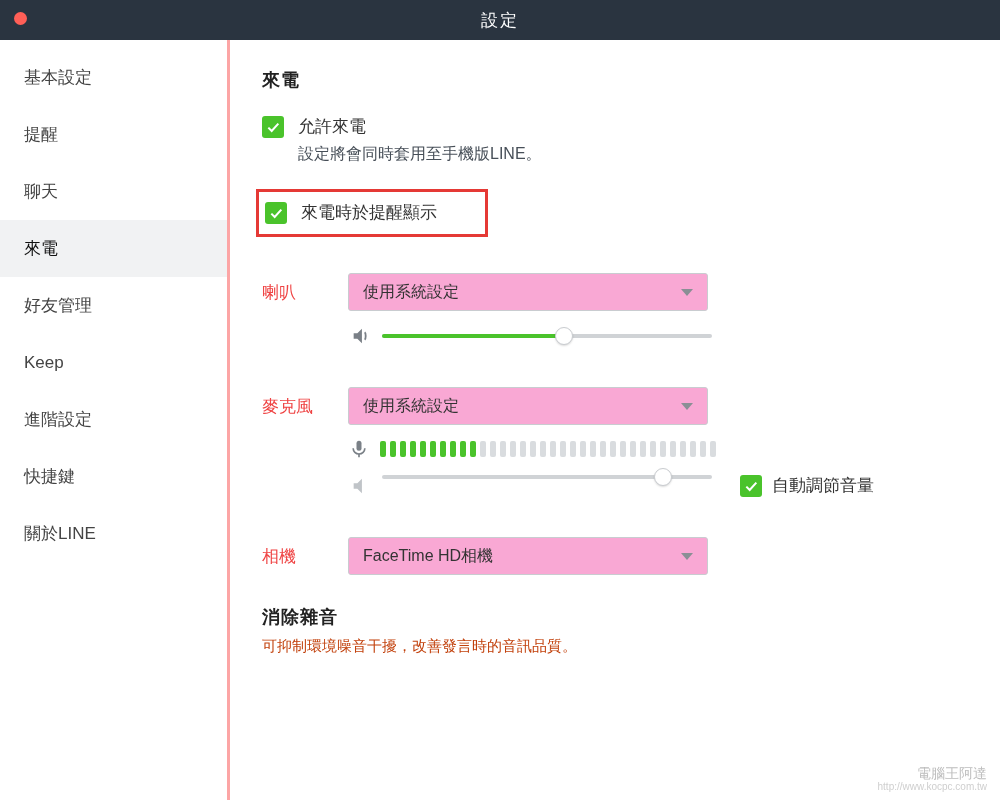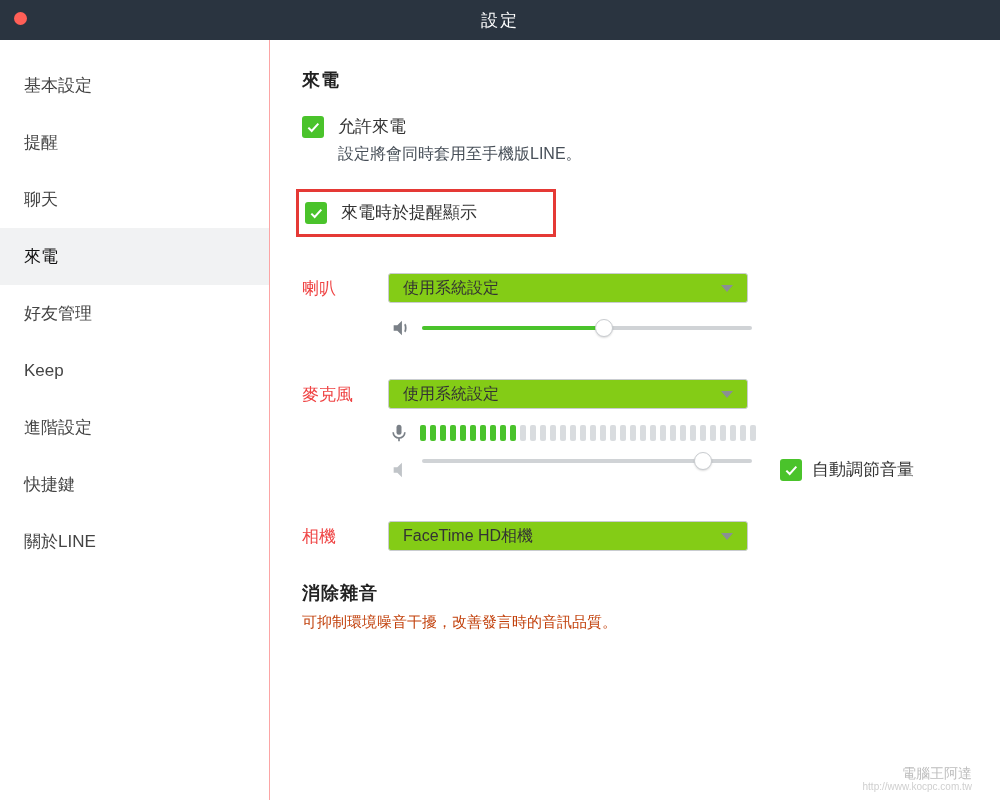--- a/index.html
+++ b/index.html
@@ -4,53 +4,53 @@
 <style>
   * { box-sizing: border-box; margin: 0; padding: 0; }
   html, body { width: 1000px; height: 800px; font-family: -apple-system, "PingFang TC", "Microsoft JhengHei", sans-serif; background: #fff; }
   .window { width: 1000px; height: 800px; display: flex; flex-direction: column; background: #fff; }
   .titlebar { height: 40px; background: #2a3440; color: #fff; display: flex; align-items: center; position: relative; }
   .traffic { position: absolute; left: 14px; top: 12px; display: flex; gap: 8px; }
   .traffic .dot { width: 13px; height: 13px; border-radius: 50%; }
   .dot.red { background: #ff5f57; }
   .title { flex: 1; text-align: center; font-size: 17px; letter-spacing: 2px; }
   .body { flex: 1; display: flex; min-height: 0; }
-  .sidebar { width: 270px; border-right: 1px solid #fca5a5; padding-top: 17px; }
+  .sidebar { width: 230px; border-right: 3px solid #fca5a5; padding-top: 9px; }
   .nav-item { height: 57px; display: flex; align-items: center; padding-left: 24px; font-size: 17px; color: #444; cursor: pointer; }
   .nav-item.active { background: #f1f2f3; color: #111; font-weight: 500; }
   .content { flex: 1; padding: 28px 40px 20px 32px; overflow: hidden; color: #333; }
   .section-title { font-size: 18px; font-weight: 600; color: #222; margin-bottom: 24px; letter-spacing: 1px; }
   .check-row { display: flex; align-items: flex-start; gap: 14px; margin-bottom: 10px; }
   .check-row.with-sub { align-items: flex-start; }
   .checkbox { width: 22px; height: 22px; border-radius: 3px; background: #4ac32b; display: flex; align-items: center; justify-content: center; flex: none; cursor: pointer; }
   .checkbox svg { width: 16px; height: 16px; stroke: #fff; stroke-width: 3; fill: none; }
   .check-label { font-size: 17px; color: #333; line-height: 22px; }
   .check-sub { font-size: 16px; color: #474f58; margin-top: 6px; }
-  .highlight-box { border: 3px solid #e53935; padding: 10px 76px 10px 6px; display: inline-flex; align-items: center; gap: 14px; margin-top: 14px; margin-bottom: 36px; margin-left: -6px; }
+  .highlight-box { border: 3px solid #e53935; padding: 10px 48px 10px 6px; display: inline-flex; align-items: center; gap: 14px; margin-top: 14px; margin-bottom: 36px; margin-left: -6px; }
   .ctrl-row { display: flex; align-items: center; margin-bottom: 14px; }
   .ctrl-label { width: 86px; font-size: 17px; color: #ef4444; }
-  .select { width: 360px; height: 30px; border: 1px solid #c9ccd0; border-radius: 3px; background: #84cc16; display: flex; align-items: center; justify-content: space-between; padding: 0 14px; font-size: 16px; color: #333; cursor: pointer; }
+  .select { width: 360px; height: 38px; border: 1px solid #c9ccd0; border-radius: 3px; background: #f9a8d4; display: flex; align-items: center; justify-content: space-between; padding: 0 14px; font-size: 16px; color: #333; cursor: pointer; }
   .select .chev { width: 0; height: 0; border-left: 6px solid transparent; border-right: 6px solid transparent; border-top: 7px solid #8a8f95; }
   .slider-row { display: flex; align-items: center; margin-left: 86px; margin-bottom: 40px; gap: 8px; }
   .audio-icon { width: 26px; color: #7a8087; display: flex; align-items: center; justify-content: center; }
   .audio-icon.disabled { color: #c0c4c8; }
   .slider { position: relative; width: 330px; height: 4px; background: #d0d3d6; border-radius: 2px; }
   .slider .fill { position: absolute; left: 0; top: 0; height: 4px; background: #4ac32b; border-radius: 2px; }
   .slider .thumb { position: absolute; top: 50%; width: 18px; height: 18px; border-radius: 50%; background: #fff; border: 1px solid #c9ccd0; box-shadow: 0 1px 2px rgba(0,0,0,.15); transform: translate(-50%, -50%); cursor: pointer; }
   .level-row { display: flex; align-items: center; margin-left: 86px; margin-bottom: 16px; gap: 10px; }
   .mic-icon { width: 22px; color: #7a8087; display:flex; align-items:center; justify-content:center; }
   .segments { display: flex; gap: 4px; }
   .seg { width: 6px; height: 16px; border-radius: 2px; background: #d9dcdf; }
   .seg.on { background: #4ac32b; }
   .autovol { display: flex; align-items: center; gap: 10px; margin-left: 20px; }
   .mic-slider-row { display: flex; align-items: flex-start; margin-left: 86px; margin-bottom: 40px; gap: 8px; }
   .sec-sub { margin-top: 30px; }
   .sec-sub .section-title { margin-bottom: 8px; }
   .sec-desc { font-size: 15px; color: #c2410c; }
-  .watermark { position: absolute; right: 28px; bottom: 6px; font-size: 10px; color: #cfcfcf; text-align: right; line-height: 14px; }
+  .watermark { position: absolute; right: 13px; bottom: 6px; font-size: 10px; color: #cfcfcf; text-align: right; line-height: 14px; }
   .watermark .cn { font-size: 14px; color: #bdbdbd; }
   .window { position: relative; }
 </style>
 </head>
 <body>
 
 <div class="window">
 
   <div class="titlebar">
     <div class="traffic">

